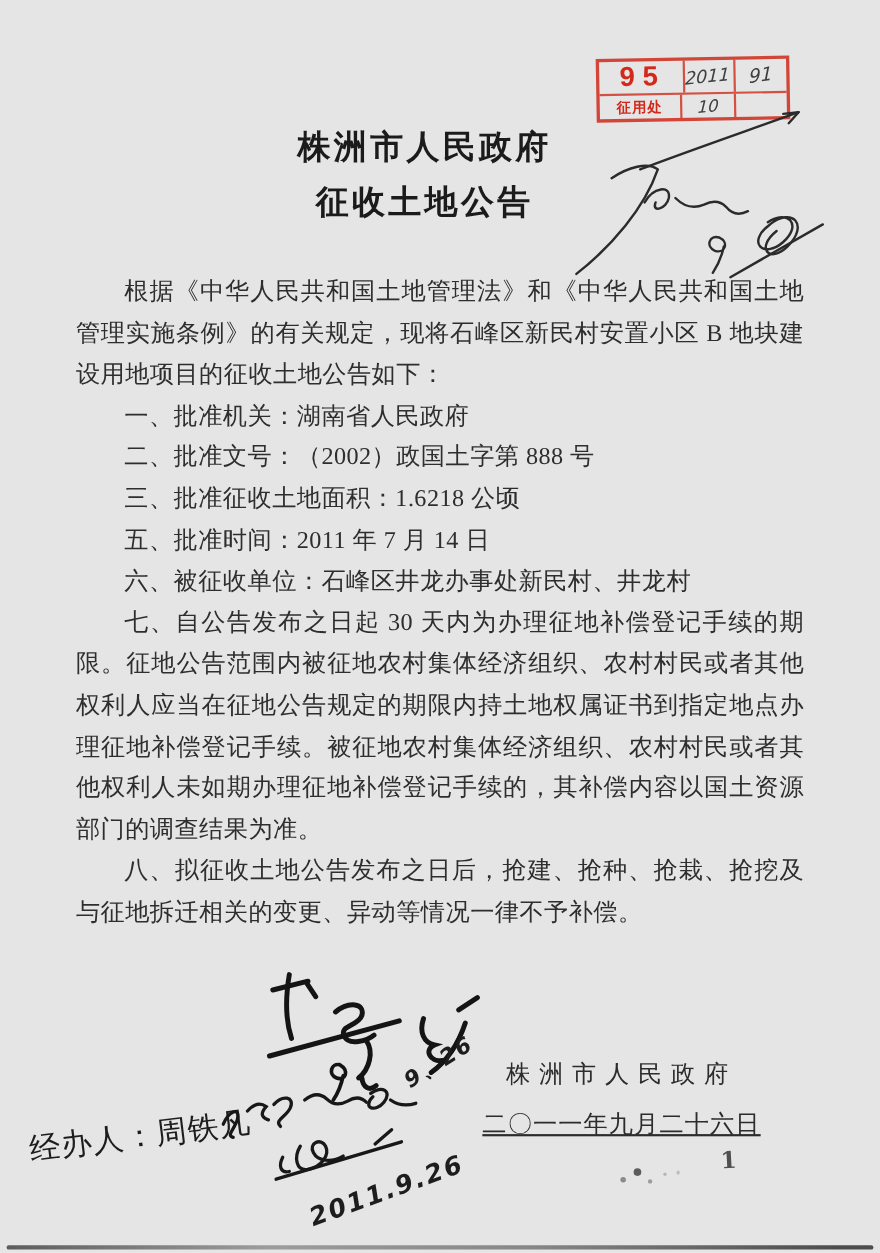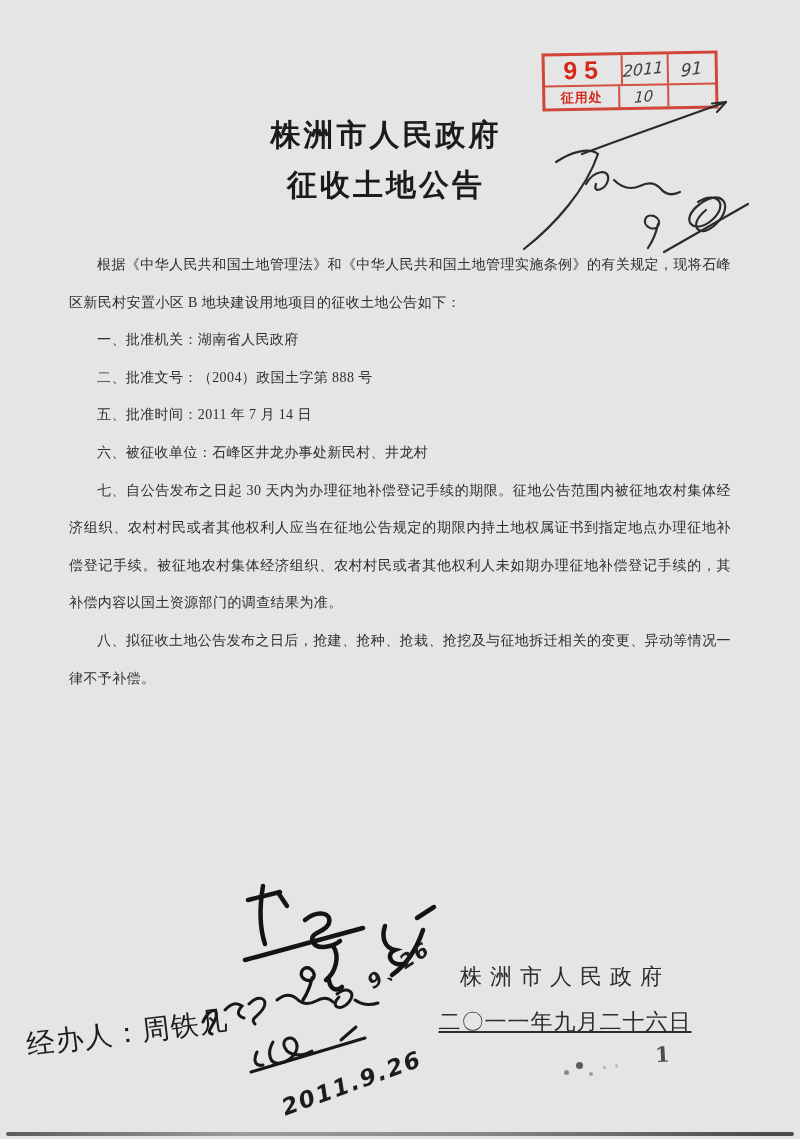--- a/index.html
+++ b/index.html
@@ -39,21 +39,21 @@
   .title-block{
     position:absolute;top:110px;left:0;width:100%;
     text-align:center;transform:translateX(-14px);
     color:#1b1b1b;font-weight:bold;
   }
   .title-line{font-size:30px;line-height:50px;letter-spacing:3px;}
 
   
   .body-text{position:absolute;left:69px;top:246px;width:662px;}
   .body-text p{
-    margin:0;font-size:14px;line-height:37.6px;
+    margin:0;font-size:22px;line-height:37.6px;
     color:#2e2e2e;text-indent:2em;text-align:justify;
     letter-spacing:0.4px;
   }
 
   
   .signoff{
     position:absolute;left:410px;top:962px;width:310px;
     text-align:center;color:#2c2c2c;font-size:22px;
   }
   .signoff .issuer{letter-spacing:8px;}
@@ -129,21 +129,22 @@
   </svg>
 
   <div class="title-block">
     <div class="title-line">株洲市人民政府</div>
     <div class="title-line">征收土地公告</div>
   </div>
 
   <div class="body-text">
     <p>根据《中华人民共和国土地管理法》和《中华人民共和国土地管理实施条例》的有关规定，现将石峰区新民村安置小区 B 地块建设用地项目的征收土地公告如下：</p>
     <p>一、批准机关：湖南省人民政府</p>
-    <p>二、批准文号：（2004）政国土字第 888 号</p>
+    <p>二、批准文号：（2002）政国土字第 888 号</p>
+    <p>三、批准征收土地面积：1.6218 公顷</p>
     <p>五、批准时间：2011 年 7 月 14 日</p>
     <p>六、被征收单位：石峰区井龙办事处新民村、井龙村</p>
     <p>七、自公告发布之日起 30 天内为办理征地补偿登记手续的期限。征地公告范围内被征地农村集体经济组织、农村村民或者其他权利人应当在征地公告规定的期限内持土地权属证书到指定地点办理征地补偿登记手续。被征地农村集体经济组织、农村村民或者其他权利人未如期办理征地补偿登记手续的，其补偿内容以国土资源部门的调查结果为准。</p>
     <p>八、拟征收土地公告发布之日后，抢建、抢种、抢栽、抢挖及与征地拆迁相关的变更、异动等情况一律不予补偿。</p>
   </div>
 
   <svg class="ink" style="left:233px;top:876px;" width="250" height="130" viewBox="0 0 250 130" fill="none" stroke="#141414" stroke-width="4.5" stroke-linecap="round">
     <path d="M30,10 c-3,18 -4,40 2,58"></path>
     <path d="M15,24 l32,-8"></path>
     <path d="M46,18 l8,12"></path>

